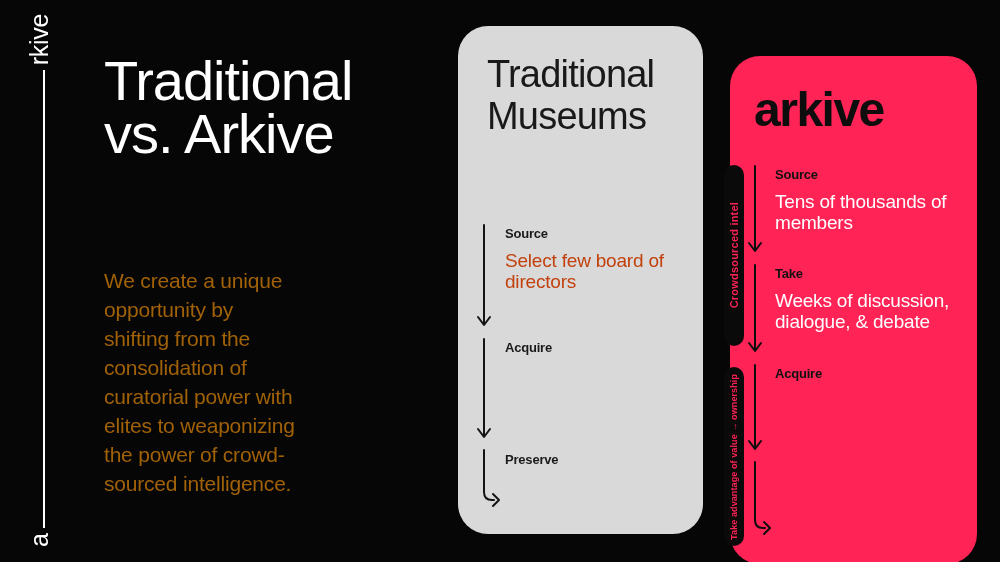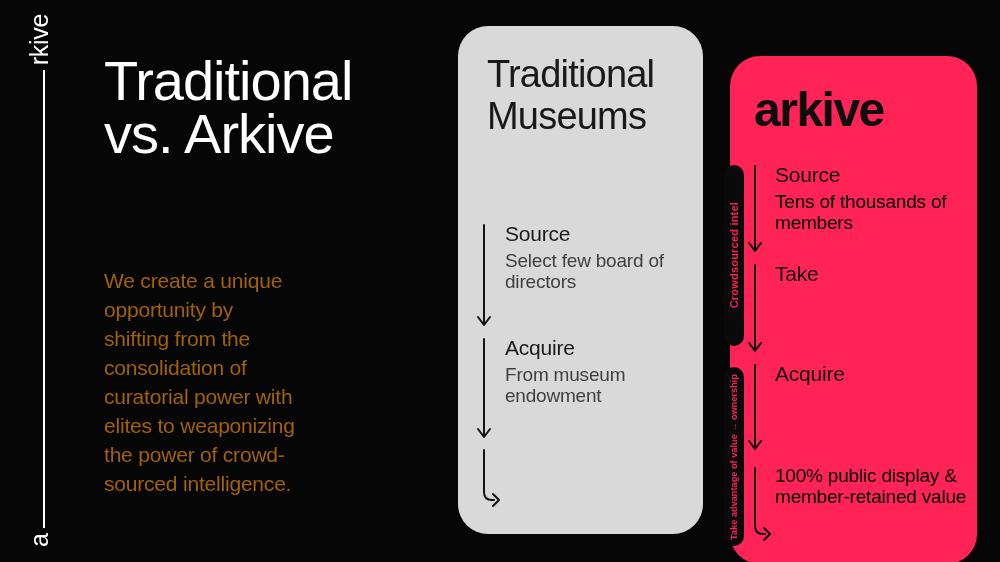--- a/index.html
+++ b/index.html
@@ -113,38 +113,38 @@
   .flow-row svg { position: absolute; left: 18px; top: 2px; overflow: visible; }
   .card-arkive .flow-row svg { left: 17px; }
 
   .t-row-1 { height: 114px; }
   .t-row-2 { height: 112px; }
   .a-row-1 { height: 99px; }
   .a-row-2 { height: 100px; }
   .a-row-3 { height: 98px; }
 
   .step-label {
-    font-size: 21px;
+    font-size: 13px;
     line-height: 23px;
-    font-weight: 400;
+    font-weight: 700;
     letter-spacing: -0.2px;
     white-space: pre;
   }
   .step-desc {
     margin-top: 6px;
     font-size: 19px;
     line-height: 20.5px;
     font-weight: 400;
     letter-spacing: -0.2px;
     white-space: pre;
   }
   .card-traditional .step-label { color: #1a1a1a; }
-  .card-traditional .step-desc  { color: #404040; }
+  .card-traditional .step-desc  { color: #c2410c; }
   .card-arkive .step-label { color: #111111; }
-  .card-arkive .step-desc  { color: #000000; }
+  .card-arkive .step-desc  { color: #ffffff; }
 
   .arrow-stroke { fill: none; stroke-width: 2px; stroke-linecap: round; stroke-linejoin: round; }
   .card-traditional .arrow-stroke { stroke: #141414; }
   .card-arkive .arrow-stroke { stroke: #0d0d0d; }
 
   
   .pill {
     position: absolute;
     left: -6px;
     width: 20px;
@@ -203,29 +203,28 @@
         <div class="step-desc">Select few board of
 directors</div>
       </div>
 
       <div class="flow-row t-row-2">
         <svg width="16" height="102" viewBox="0 0 16 102">
           <path class="arrow-stroke" d="M8 1 V 98"></path>
           <path class="arrow-stroke" d="M2 91 L8 99 L14 91"></path>
         </svg>
         <div class="step-label">Acquire</div>
-        <div class="step-desc">From museum
-endowment</div>
       </div>
 
       <div class="flow-row t-row-3">
         <svg width="26" height="58" viewBox="0 0 26 58">
           <path class="arrow-stroke" d="M8 0 V 42 Q 8 50 16 50 L 18 50"></path>
           <path class="arrow-stroke" d="M17 44 L23 50 L17 56"></path>
         </svg>
+        <div class="step-label">Preserve</div>
       </div>
     </div>
   </section>
 
   <section class="card card-arkive">
     <div class="card-logo">arkive</div>
 
     <div class="pill pill-1">
       <span>Crowdsourced intel</span>
     </div>
@@ -243,34 +242,34 @@
         <div class="step-desc">Tens of thousands of
 members</div>
       </div>
 
       <div class="flow-row a-row-2">
         <svg width="16" height="90" viewBox="0 0 16 90">
           <path class="arrow-stroke" d="M8 1 V 86"></path>
           <path class="arrow-stroke" d="M2 79 L8 87 L14 79"></path>
         </svg>
         <div class="step-label">Take</div>
+        <div class="step-desc">Weeks of discussion,
+dialogue, &amp; debate</div>
       </div>
 
       <div class="flow-row a-row-3">
         <svg width="16" height="88" viewBox="0 0 16 88">
           <path class="arrow-stroke" d="M8 1 V 84"></path>
           <path class="arrow-stroke" d="M2 77 L8 85 L14 77"></path>
         </svg>
         <div class="step-label">Acquire</div>
       </div>
 
       <div class="flow-row a-row-4">
         <svg width="26" height="74" viewBox="0 0 26 74">
           <path class="arrow-stroke" d="M8 0 V 58 Q 8 66 16 66 L 18 66"></path>
           <path class="arrow-stroke" d="M17 60 L23 66 L17 72"></path>
         </svg>
-        <div class="step-desc">100% public display &amp;
-member-retained value</div>
       </div>
     </div>
   </section>
 
 </div>
 
 </body></html>

